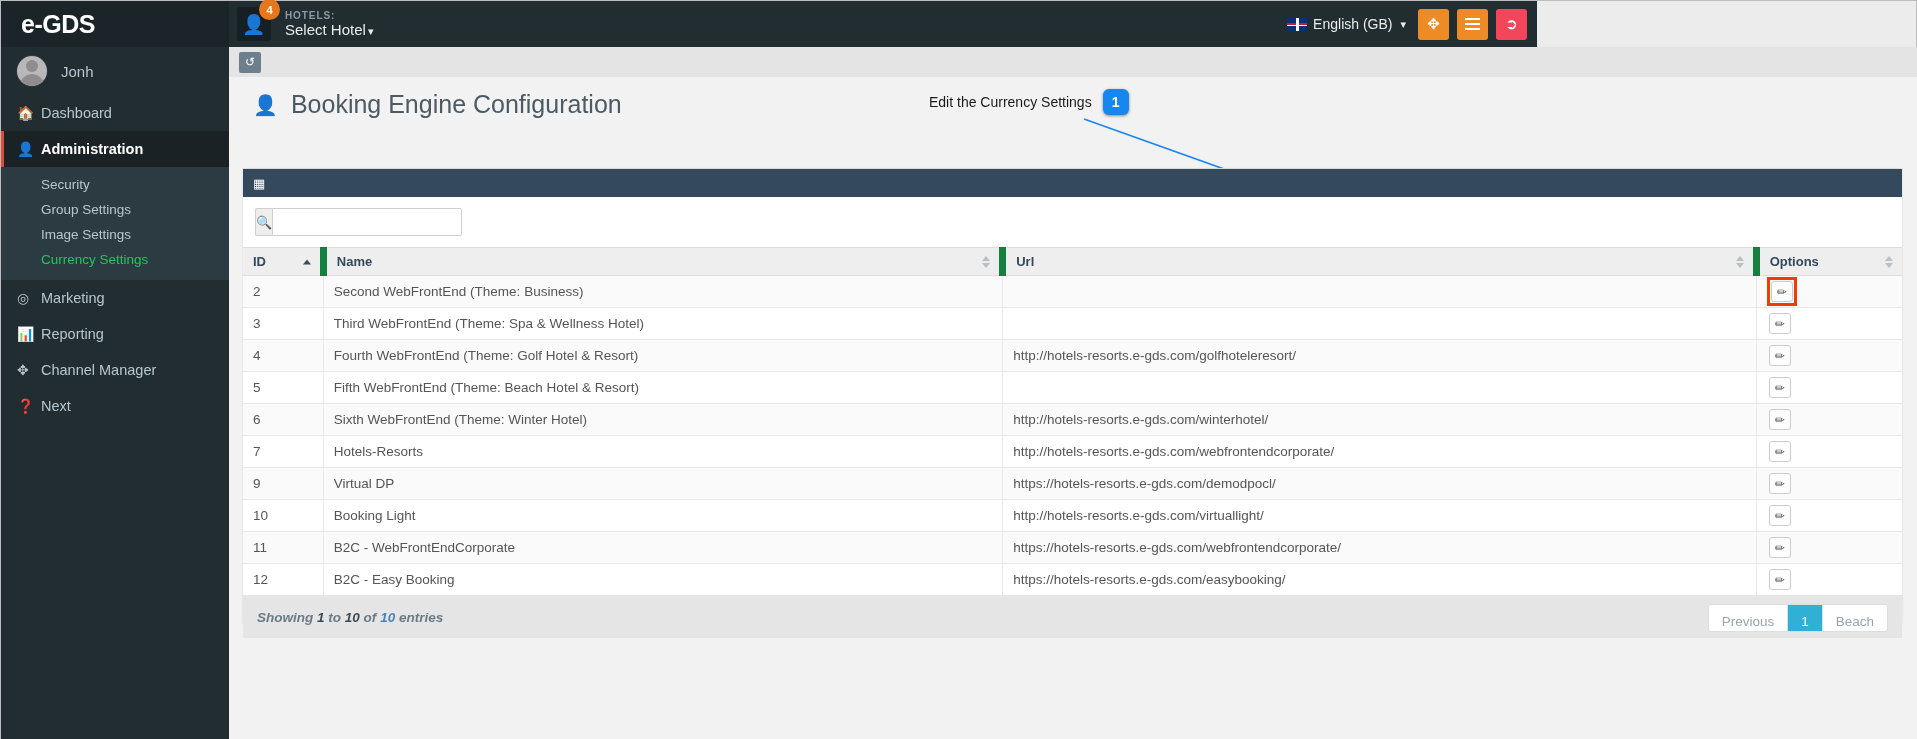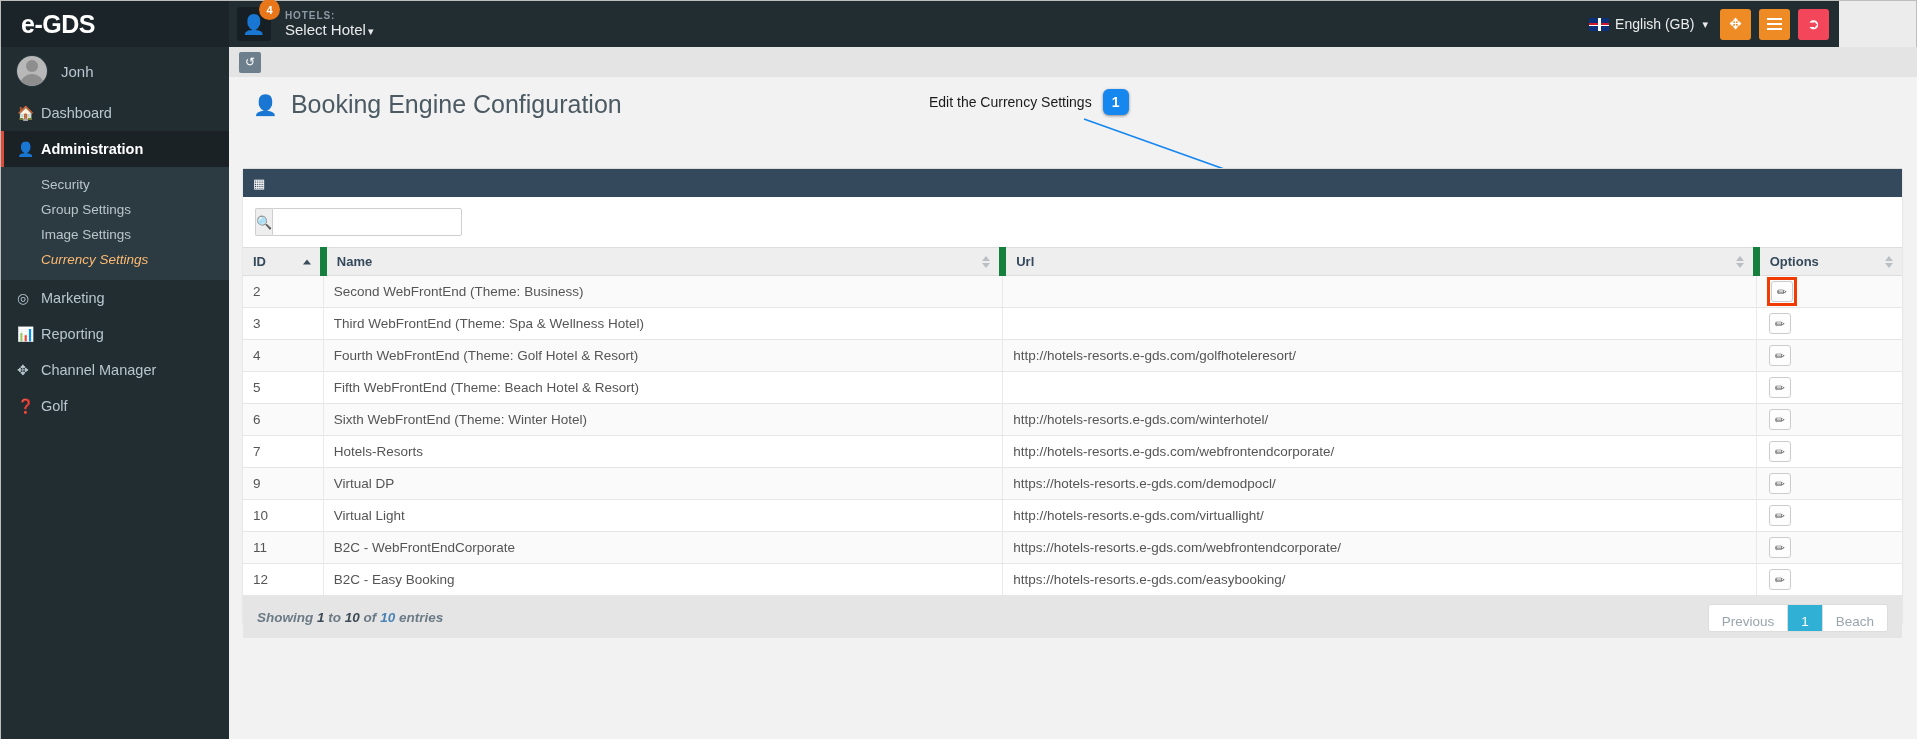--- a/index.html
+++ b/index.html
@@ -12,21 +12,21 @@
   #app {
     position: relative;
     width: 1917px; height: 739px;
     background: #ececec;
     border: 1px solid #bdbdbd;
   }
 
   
   .topbar {
     position: absolute; left: 0; top: 0;
-    width: 1838px; height: 46px;
+    width: 1536px; height: 46px;
     background: #222d32;
     display: flex; align-items: center;
   }
   .brand {
     width: 228px; height: 46px;
     background: #1b2529;
     display: flex; align-items: center; padding-left: 20px;
     font-size: 25px; font-weight: bold; color: #fff;
     letter-spacing: -0.5px;
   }
@@ -139,21 +139,21 @@
     border-left: 3px solid #dd4b39; padding-left: 13px;
   }
   .nav-item.active .ico, .nav-item.active .arrow { color: #fff; }
   .submenu { background: #2c3b41; padding: 5px 0 8px 0; }
   .sub-item {
     display: flex; align-items: center; position: relative;
     height: 25px; padding-left: 40px;
     color: #b9c6cc; font-size: 13.5px; cursor: pointer;
   }
   .sub-item .arrow { position: absolute; right: 20px; font-size: 11px; color: #9aa7ad; }
-  .sub-item.current { color: #fdba74; font-style: italic; }
+  .sub-item.current { color: #22c55e; }
   .sub-item.current::after {
     content: ""; position: absolute; right: -1px; top: 4px;
     width: 0; height: 0;
     border-top: 8px solid transparent;
     border-bottom: 8px solid transparent;
     border-right: 9px solid #f3f3f3;
   }
   .collapse-btn {
     position: absolute; right: 13px; top: 355px;
     width: 28px; height: 28px; border-radius: 3px;
@@ -399,21 +399,21 @@
       <span>Reporting</span>
       <span class="arrow">‹</span>
     </div>
     <div class="nav-item">
       <span class="ico">✥</span>
       <span>Channel Manager</span>
       <span class="arrow">‹</span>
     </div>
     <div class="nav-item">
       <span class="ico">❓</span>
-      <span>Golf</span>
+      <span>Next</span>
       <span class="arrow">‹</span>
     </div>
 
     <div class="collapse-btn">
       <span>◀</span>
     </div>
   </div>
 
   <div class="content">
 
@@ -540,21 +540,21 @@
             <tr>
               <td>9</td>
               <td>Virtual DP</td>
               <td>https://hotels-resorts.e-gds.com/demodpocl/</td>
               <td><span class="edit-cell-wrap"><span class="edit-btn">
                     <span>✏</span>
                   </span></span></td>
             </tr>
             <tr>
               <td>10</td>
-              <td>Virtual Light</td>
+              <td>Booking Light</td>
               <td>http://hotels-resorts.e-gds.com/virtuallight/</td>
               <td><span class="edit-cell-wrap"><span class="edit-btn">
                     <span>✏</span>
                   </span></span></td>
             </tr>
             <tr>
               <td>11</td>
               <td>B2C - WebFrontEndCorporate</td>
               <td>https://hotels-resorts.e-gds.com/webfrontendcorporate/</td>
               <td><span class="edit-cell-wrap"><span class="edit-btn">

